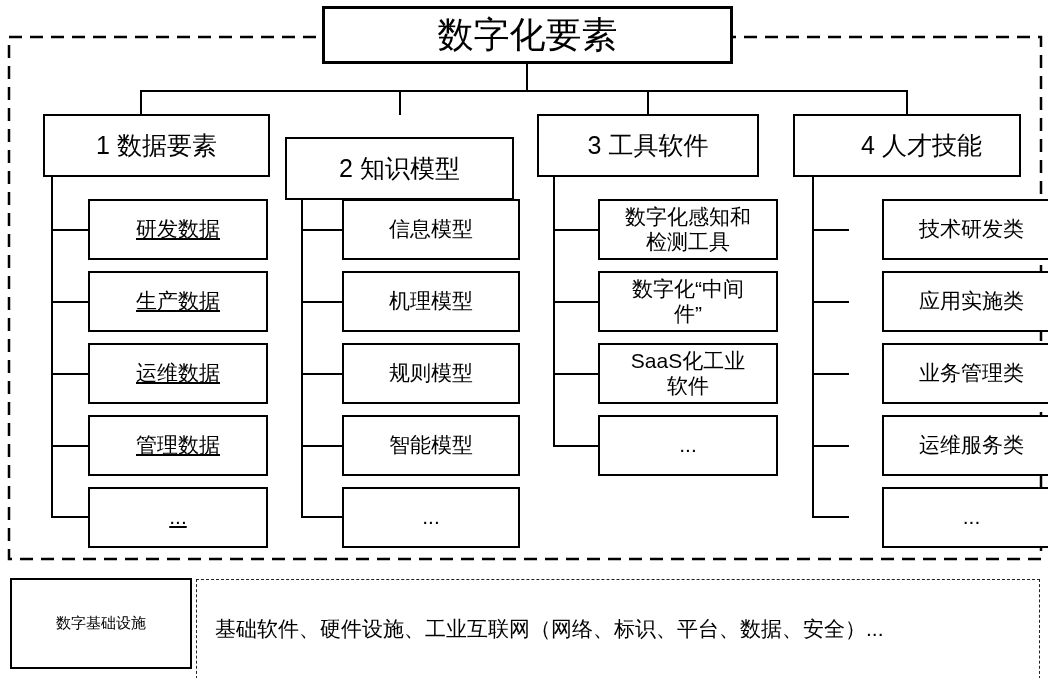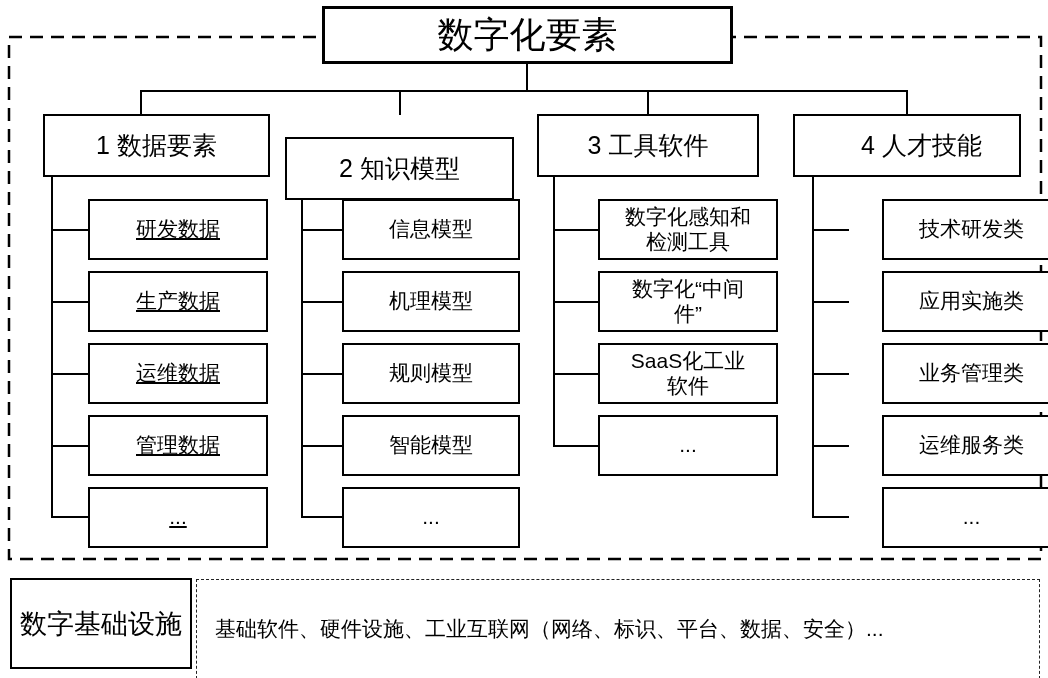--- a/index.html
+++ b/index.html
@@ -36,21 +36,21 @@
   .hdr3{left:537px;width:222px;}
   .hdr4{left:793px;width:228px;padding-left:29px;}
 
   .child{height:61px;font-size:21px;white-space:pre-line;line-height:1.15;}
   .col1{left:88px;width:180px;text-decoration:underline;}
   .col2{left:342px;width:178px;}
   .col3{left:598px;width:180px;}
   .col4{left:848px;width:179px;margin-left:34px;}
   .r0{top:199px}.r1{top:271px}.r2{top:343px}.r3{top:415px}.r4{top:487px}
 
-  .infra-label{left:10px;top:578px;width:182px;height:91px;font-size:27px;}
+  .infra-label{left:10px;top:578px;width:182px;height:91px;font-size:15px;}
   .infra-content{
     left:196px;top:579px;width:844px;height:100px;
     border:1.5px dashed #222;
     justify-content:flex-start;
     padding-left:18px;
     font-size:21px;
     text-align:right;
   }
 </style>
 </head>

